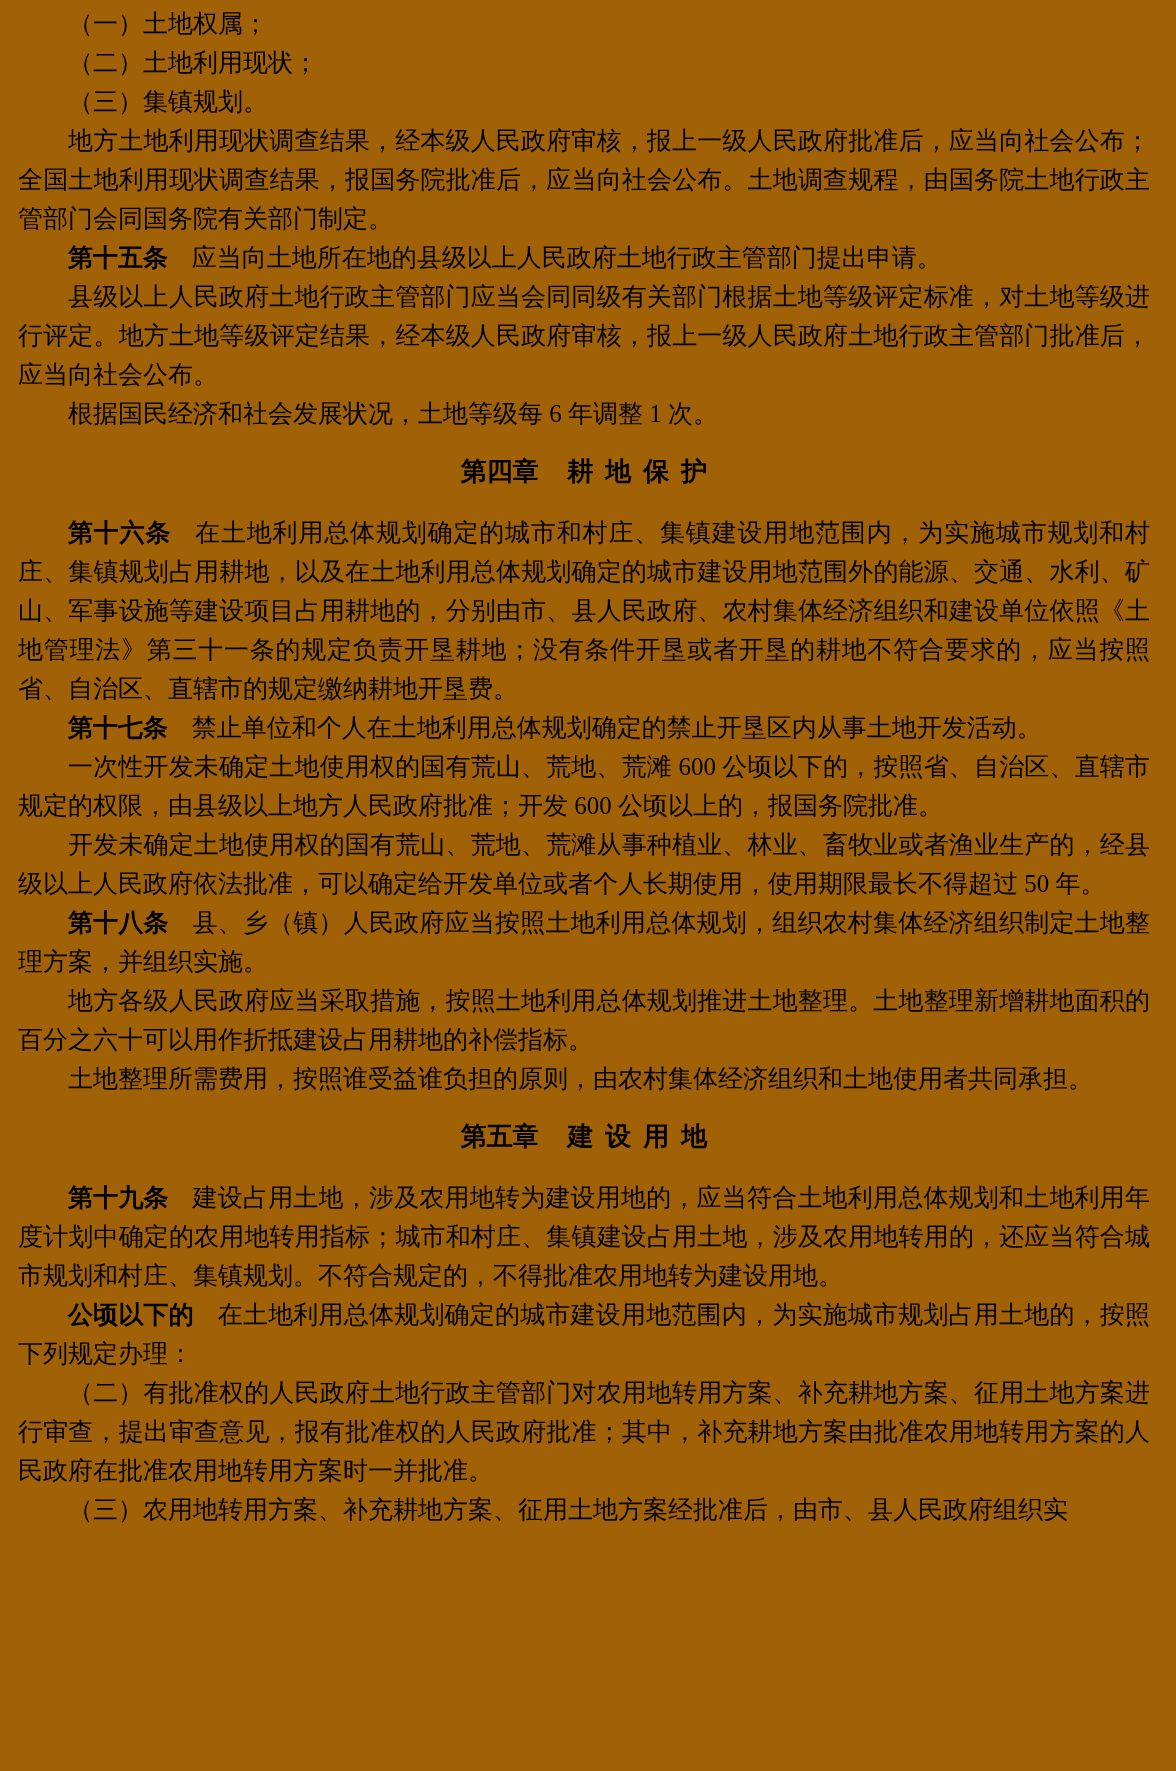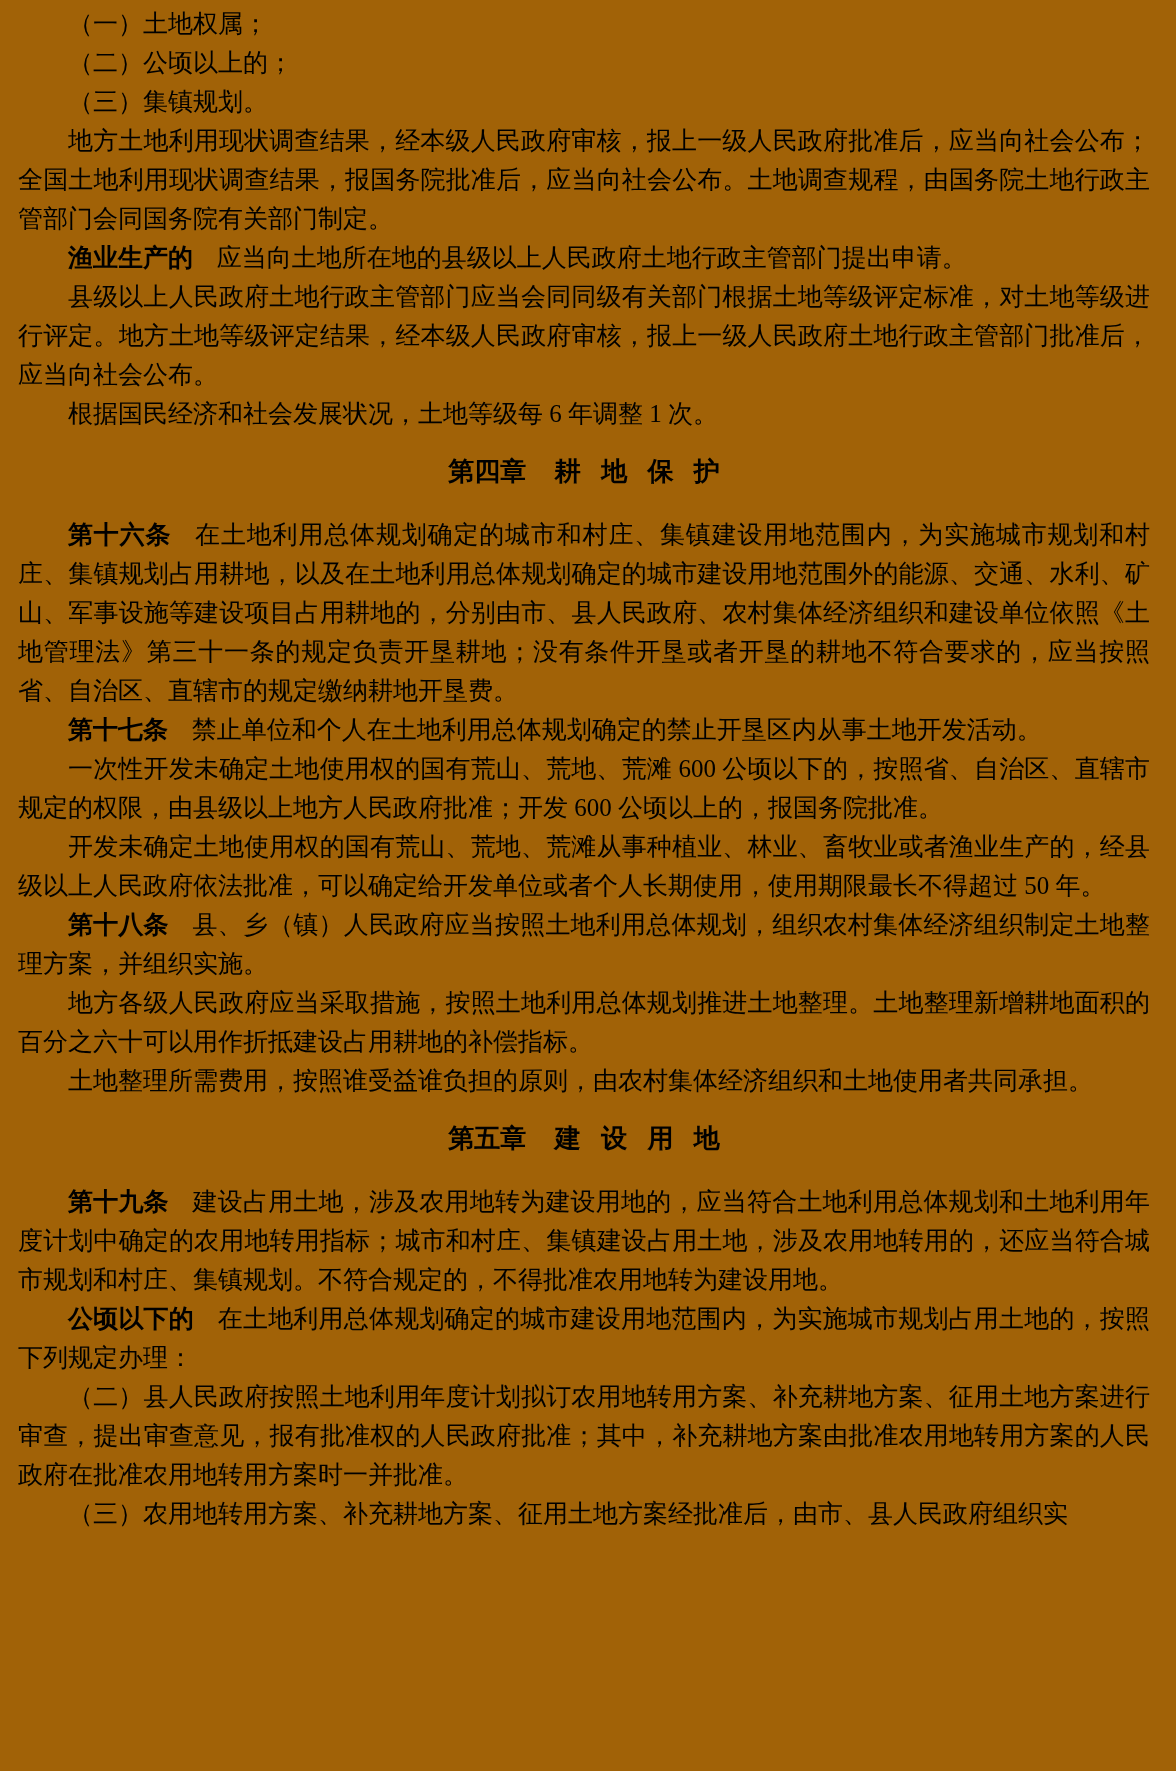--- a/index.html
+++ b/index.html
@@ -40,42 +40,41 @@
     text-align: center;
     text-indent: 0;
     font-size: 26px;
     line-height: 39px;
     font-weight: bold;
     font-family: "Liberation Sans", "DejaVu Sans", sans-serif;
   }
   .chapter-title {
     margin-left: 1.1em;
     word-spacing: 0.18em;
-    font-family: Liberation Mono, monospace;
   }
 </style>
 </head>
 <body>
 
 <div class="page">
   <div id="doc-body">
       <p class="para">（一）土地权属；</p>
-      <p class="para">（二）公顷以上的；</p>
+      <p class="para">（二）土地利用现状；</p>
       <p class="para">（三）集镇规划。</p>
       <p class="para">地方土地利用现状调查结果，经本级人民政府审核，报上一级人民政府批准后，应当向社会公布；全国土地利用现状调查结果，报国务院批准后，应当向社会公布。土地调查规程，由国务院土地行政主管部门会同国务院有关部门制定。</p>
-      <p class="para"><b class="article-label">渔业生产的</b><span>应当向土地所在地的县级以上人民政府土地行政主管部门提出申请。</span></p>
+      <p class="para"><b class="article-label">第十五条</b><span>应当向土地所在地的县级以上人民政府土地行政主管部门提出申请。</span></p>
       <p class="para">县级以上人民政府土地行政主管部门应当会同同级有关部门根据土地等级评定标准，对土地等级进行评定。地方土地等级评定结果，经本级人民政府审核，报上一级人民政府土地行政主管部门批准后，应当向社会公布。</p>
       <p class="para">根据国民经济和社会发展状况，土地等级每 6 年调整 1 次。</p>
       <h2 class="chapter"><span class="chapter-number">第四章</span><span class="chapter-title">耕 地 保 护</span></h2>
       <p class="para"><b class="article-label">第十六条</b><span>在土地利用总体规划确定的城市和村庄、集镇建设用地范围内，为实施城市规划和村庄、集镇规划占用耕地，以及在土地利用总体规划确定的城市建设用地范围外的能源、交通、水利、矿山、军事设施等建设项目占用耕地的，分别由市、县人民政府、农村集体经济组织和建设单位依照《土地管理法》第三十一条的规定负责开垦耕地；没有条件开垦或者开垦的耕地不符合要求的，应当按照省、自治区、直辖市的规定缴纳耕地开垦费。</span></p>
       <p class="para"><b class="article-label">第十七条</b><span>禁止单位和个人在土地利用总体规划确定的禁止开垦区内从事土地开发活动。</span></p>
       <p class="para">一次性开发未确定土地使用权的国有荒山、荒地、荒滩 600 公顷以下的，按照省、自治区、直辖市规定的权限，由县级以上地方人民政府批准；开发 600 公顷以上的，报国务院批准。</p>
       <p class="para">开发未确定土地使用权的国有荒山、荒地、荒滩从事种植业、林业、畜牧业或者渔业生产的，经县级以上人民政府依法批准，可以确定给开发单位或者个人长期使用，使用期限最长不得超过 50 年。</p>
       <p class="para"><b class="article-label">第十八条</b><span>县、乡（镇）人民政府应当按照土地利用总体规划，组织农村集体经济组织制定土地整理方案，并组织实施。</span></p>
       <p class="para">地方各级人民政府应当采取措施，按照土地利用总体规划推进土地整理。土地整理新增耕地面积的百分之六十可以用作折抵建设占用耕地的补偿指标。</p>
       <p class="para">土地整理所需费用，按照谁受益谁负担的原则，由农村集体经济组织和土地使用者共同承担。</p>
       <h2 class="chapter"><span class="chapter-number">第五章</span><span class="chapter-title">建 设 用 地</span></h2>
       <p class="para"><b class="article-label">第十九条</b><span>建设占用土地，涉及农用地转为建设用地的，应当符合土地利用总体规划和土地利用年度计划中确定的农用地转用指标；城市和村庄、集镇建设占用土地，涉及农用地转用的，还应当符合城市规划和村庄、集镇规划。不符合规定的，不得批准农用地转为建设用地。</span></p>
       <p class="para"><b class="article-label">公顷以下的</b><span>在土地利用总体规划确定的城市建设用地范围内，为实施城市规划占用土地的，按照下列规定办理：</span></p>
-      <p class="para">（二）县人民政府按照土地利用年度计划拟订农用地转用方案、补充耕地方案、征用土地方案进行审查，提出审查意见，报有批准权的人民政府批准；其中，补充耕地方案由批准农用地转用方案的人民政府在批准农用地转用方案时一并批准。</p>
+      <p class="para">（二）有批准权的人民政府土地行政主管部门对农用地转用方案、补充耕地方案、征用土地方案进行审查，提出审查意见，报有批准权的人民政府批准；其中，补充耕地方案由批准农用地转用方案的人民政府在批准农用地转用方案时一并批准。</p>
       <p class="para">（三）农用地转用方案、补充耕地方案、征用土地方案经批准后，由市、县人民政府组织实</p>
     </div>
 </div>
 
 </body></html>

